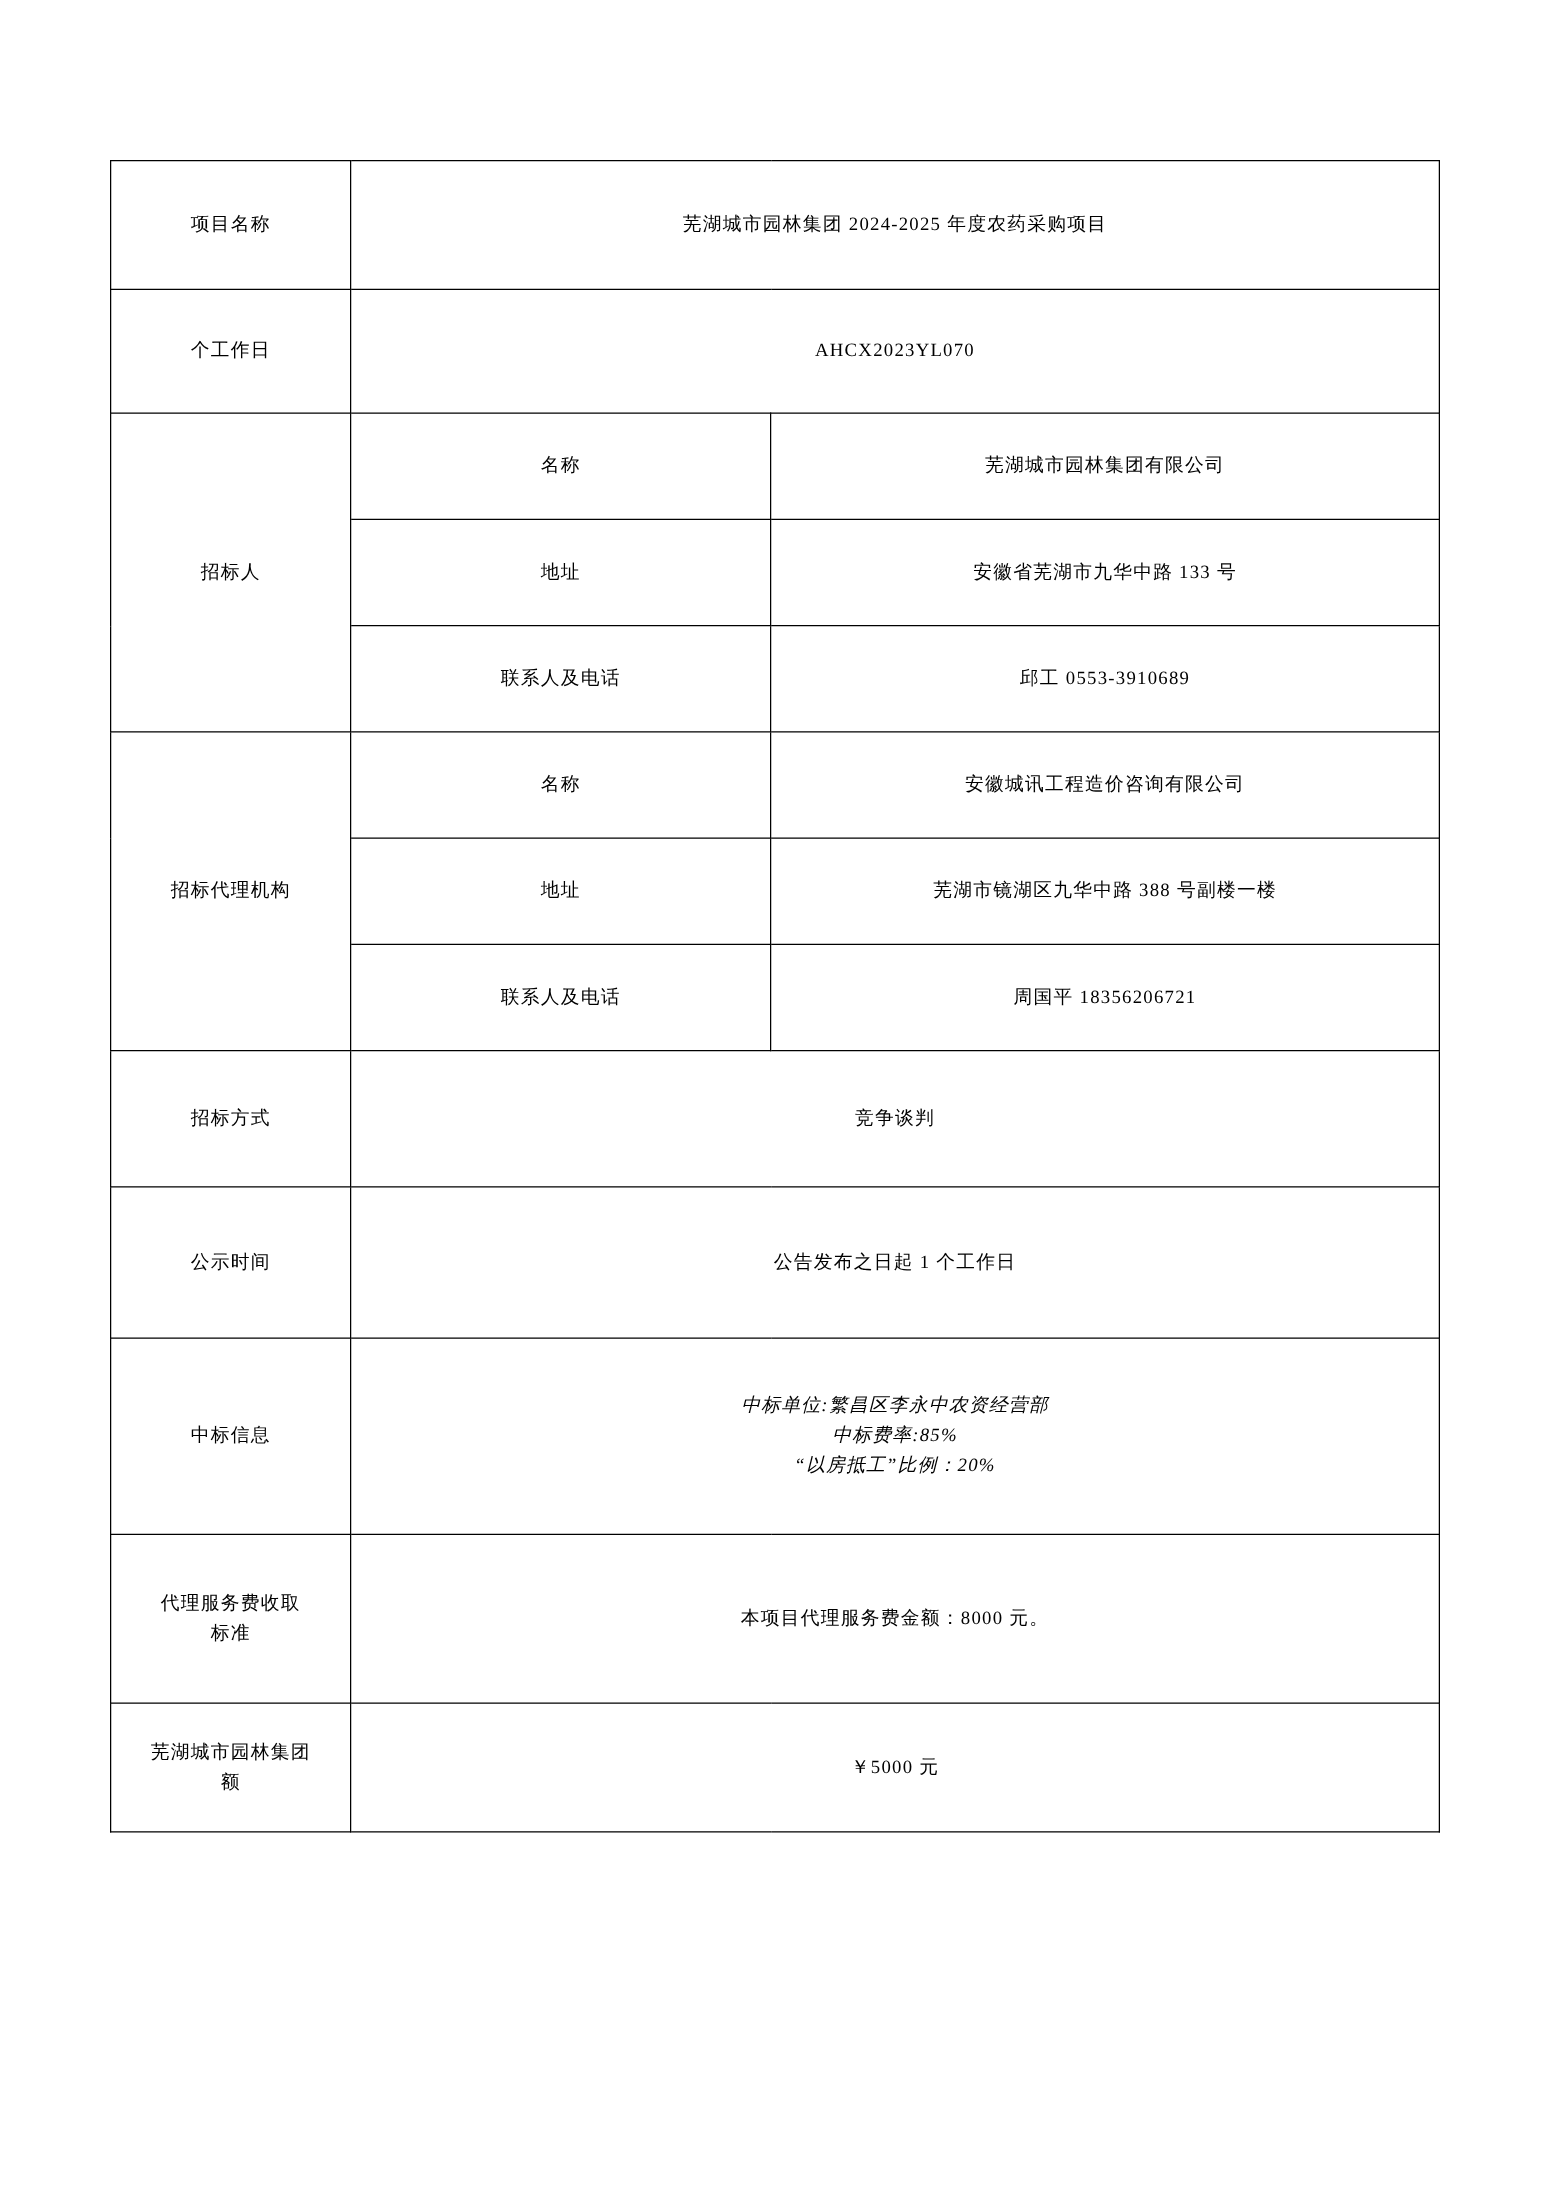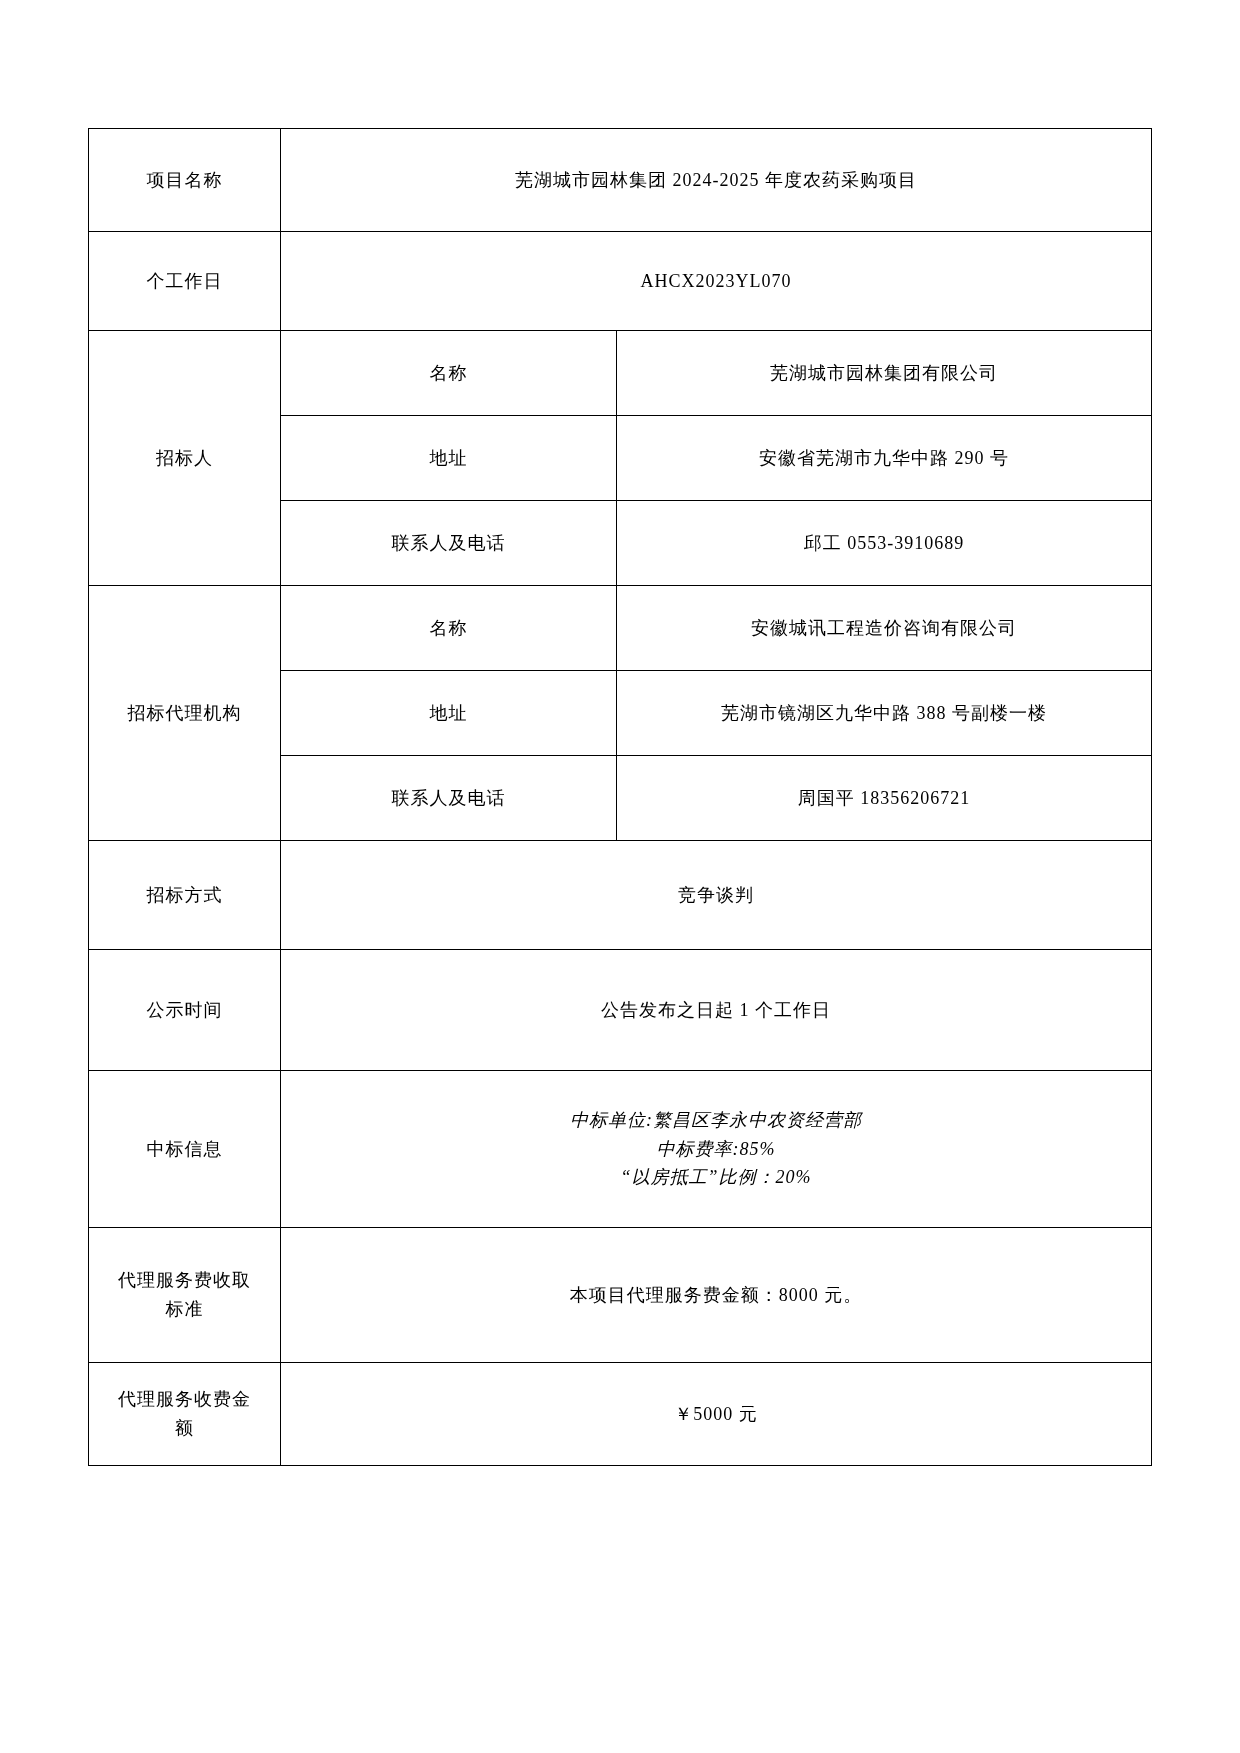--- a/index.html
+++ b/index.html
@@ -22,21 +22,21 @@
   }
   table.doc-table {
     border-collapse: collapse;
     width: 1064px;
     table-layout: fixed;
   }
   table.doc-table td {
     border: 1px solid #000000;
     text-align: center;
     vertical-align: middle;
-    font-size: 18px;
+    font-size: 15px;
     line-height: 1.6;
     letter-spacing: 1px;
     padding: 8px 10px;
   }
   .col-label { width: 192px; }
   .col-sub   { width: 336px; }
 
   .h-tall-1 { height: 86px; }
   .h-tall-2 { height: 82px; }
   .h-row    { height: 68px; }
@@ -76,21 +76,21 @@
         <td class="h-tall-2" colspan="2">AHCX2023YL070</td>
       </tr>
 
       <tr>
         <td class="h-row" rowspan="3">招标人</td>
         <td class="h-row">名称</td>
         <td class="h-row">芜湖城市园林集团有限公司</td>
       </tr>
       <tr>
         <td class="h-row">地址</td>
-        <td class="h-row">安徽省芜湖市九华中路 290 号</td>
+        <td class="h-row">安徽省芜湖市九华中路 133 号</td>
       </tr>
       <tr>
         <td class="h-row">联系人及电话</td>
         <td class="h-row">邱工  0553-3910689</td>
       </tr>
 
       <tr>
         <td class="h-row" rowspan="3">招标代理机构</td>
         <td class="h-row">名称</td>
         <td class="h-row">安徽城讯工程造价咨询有限公司</td>
@@ -117,19 +117,19 @@
         <td class="h-win multi-line" colspan="2">中标单位:繁昌区李永中农资经营部
 中标费率:85%
 “以房抵工”比例：20%</td>
       </tr>
       <tr>
         <td class="h-fee two-line">代理服务费收取
 标准</td>
         <td class="h-fee" colspan="2">本项目代理服务费金额：8000 元。</td>
       </tr>
       <tr>
-        <td class="h-amount two-line">代理服务收费金
+        <td class="h-amount two-line">芜湖城市园林集团
 额</td>
         <td class="h-amount" colspan="2">￥5000 元</td>
       </tr>
     </tbody>
   </table>
 </div>
 
 </body></html>

